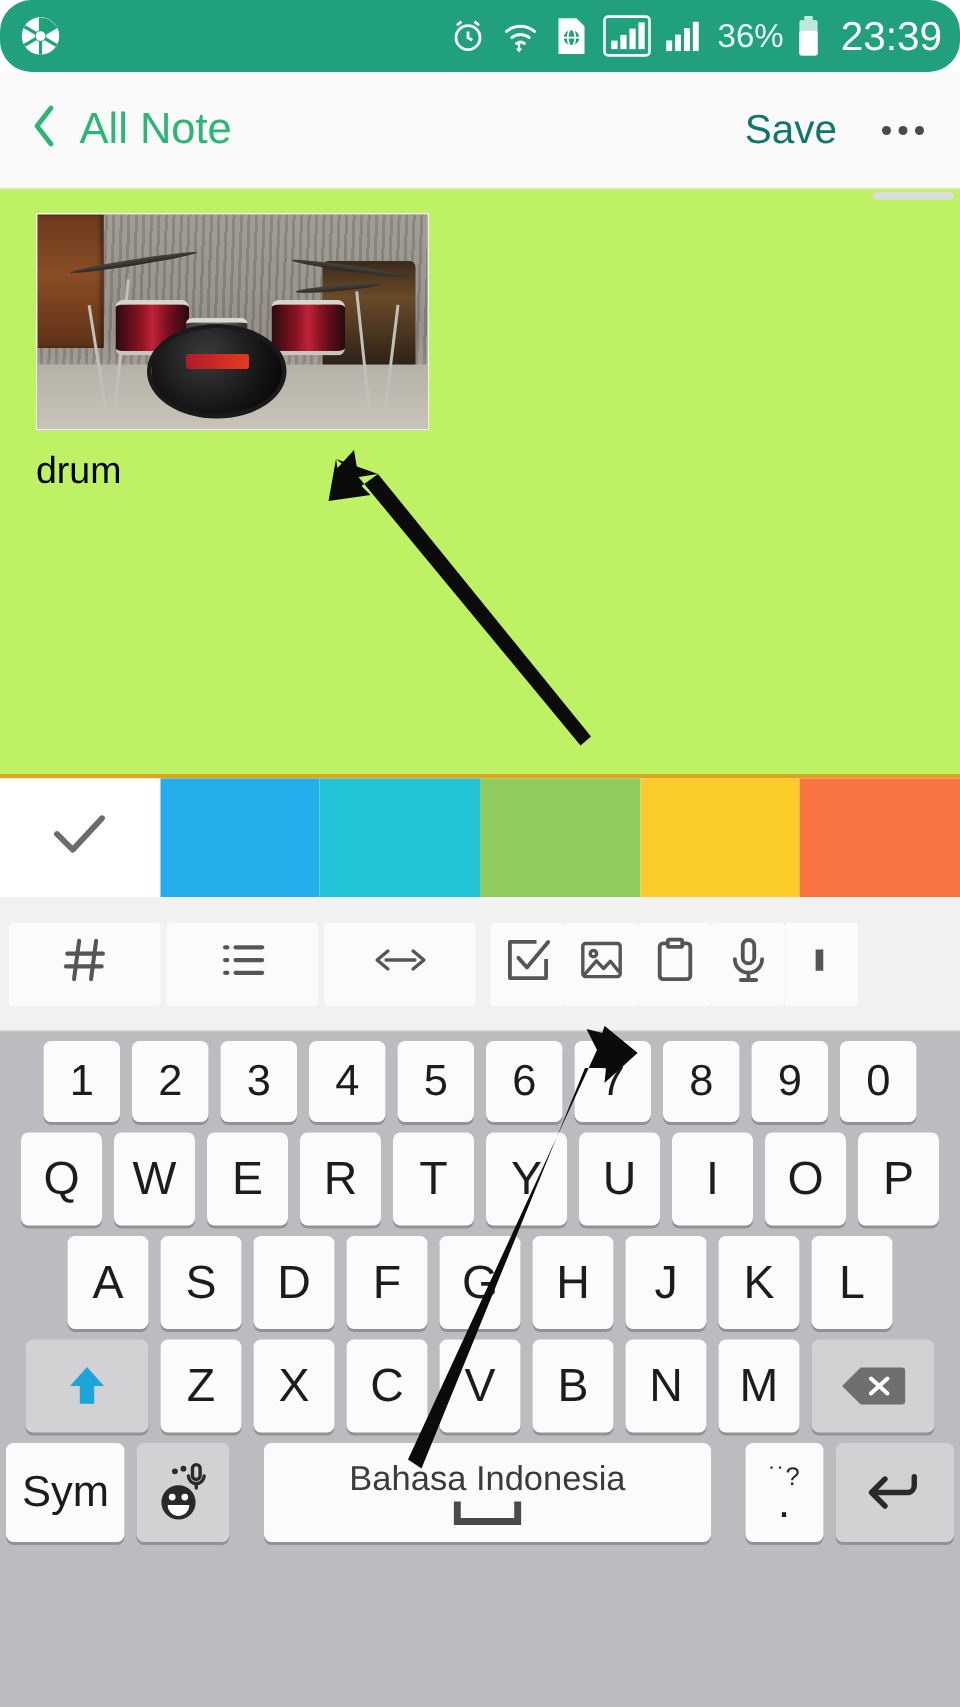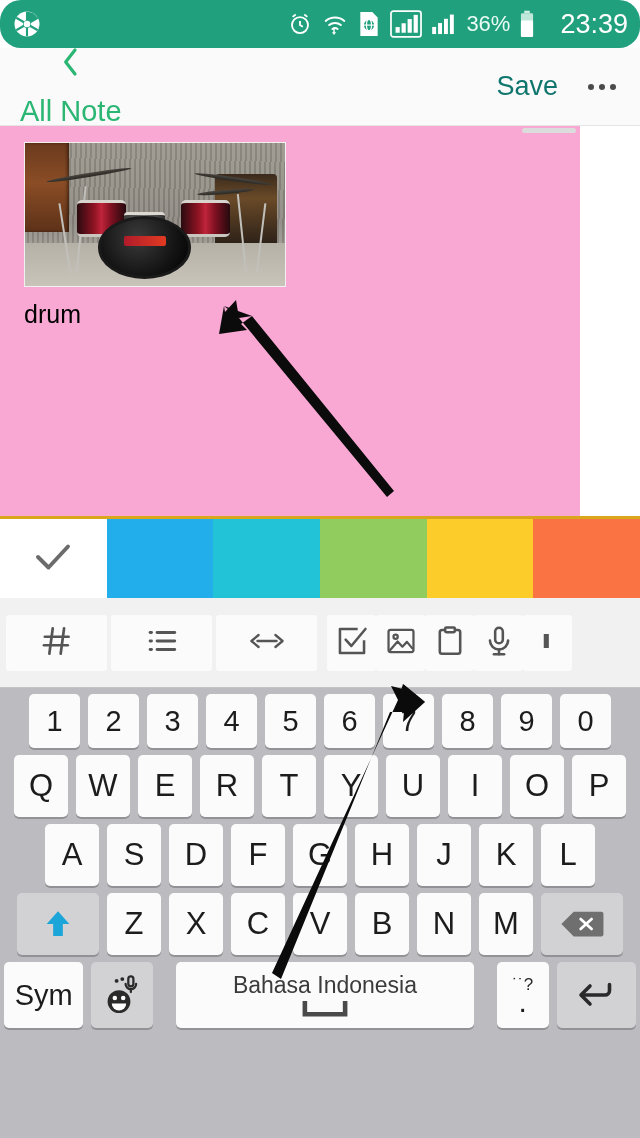--- a/index.html
+++ b/index.html
@@ -22,52 +22,52 @@
     border-radius: 21px;
   }
   .sb-left { display: flex; align-items: center; }
   .sb-right { margin-left: auto; display: flex; align-items: center; gap: 9px; }
   .sb-icon { display: flex; align-items: center; justify-content: center; }
   .sb-pct {
     font-size: 22px; letter-spacing: 0px; color: #eafaf4;
     font-family: "Liberation Sans", sans-serif;
   }
   .sb-clock {
-    font-size: 27px; color: #ffffff; margin-left: 16px;
+    font-size: 27px; color: #ffffff; margin-left: 4px;
     font-family: "Liberation Sans", sans-serif;
   }
 
   
   .navbar {
     position: absolute; top: 48px; left: 0;
     width: 640px; height: 78px;
     background: #fafafa;
     display: flex; align-items: center;
     padding: 0 20px;
     border-bottom: 1px solid #e4e4e4;
   }
-  .nav-back { display: flex; align-items: center; gap: 13px; cursor: pointer; flex-direction: column; }
+  .nav-back { display: flex; align-items: center; gap: 13px; cursor: pointer; }
   .nav-chevron { display: block; }
   .nav-title {
     color: #2bb673; font-size: 29px;
     font-family: "Liberation Sans", sans-serif;
   }
   .nav-right { margin-left: auto; display: flex; align-items: center; gap: 26px; }
   .nav-save { color: #0f766e; font-size: 27px; cursor: pointer; }
   .nav-more {
     display: flex; gap: 5px; align-items: center;
     padding: 8px 4px; cursor: pointer;
   }
   .nav-more i { width: 6px; height: 6px; border-radius: 50%; background: #4a4a4a; display: block; }
 
   
   .note-body {
     position: absolute; top: 126px; left: 0;
-    width: 580px; height: 390px;
-    background: #f9a8d4;
+    width: 640px; height: 390px;
+    background: #bef264;
     overflow: hidden;
   }
   .scrollhint {
     position: absolute; right: 4px; top: 2px;
     width: 54px; height: 5px; border-radius: 3px;
     background: #dcdcdc;
   }
   .attachment { position: absolute; left: 24px; top: 16px; width: 262px; }
   .thumb {
     width: 262px; height: 145px;

